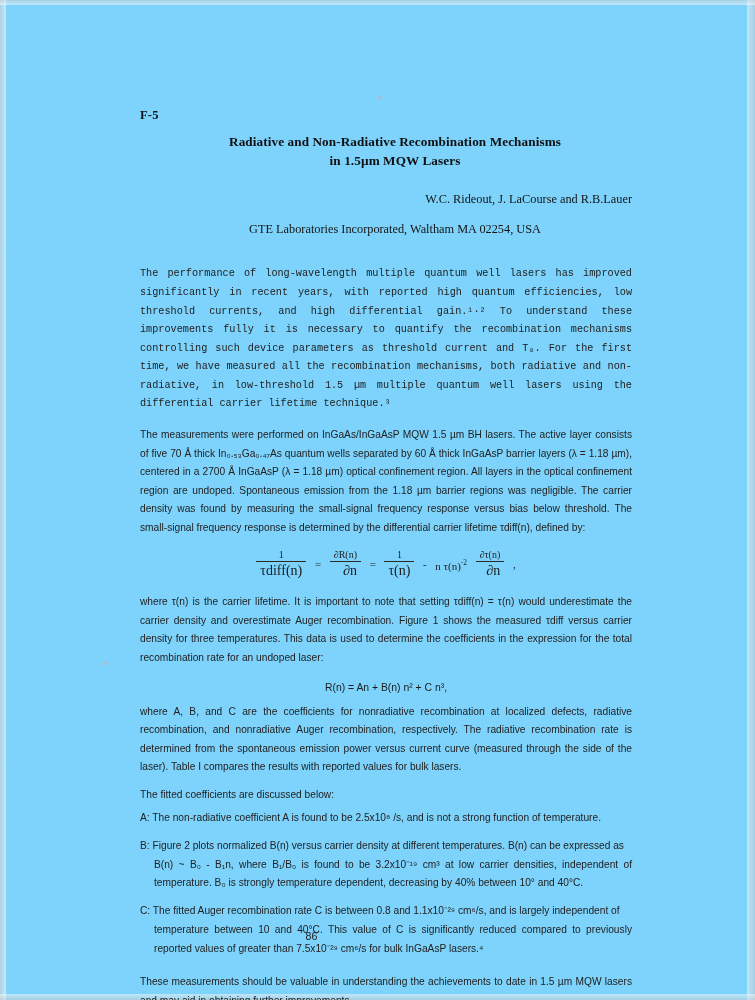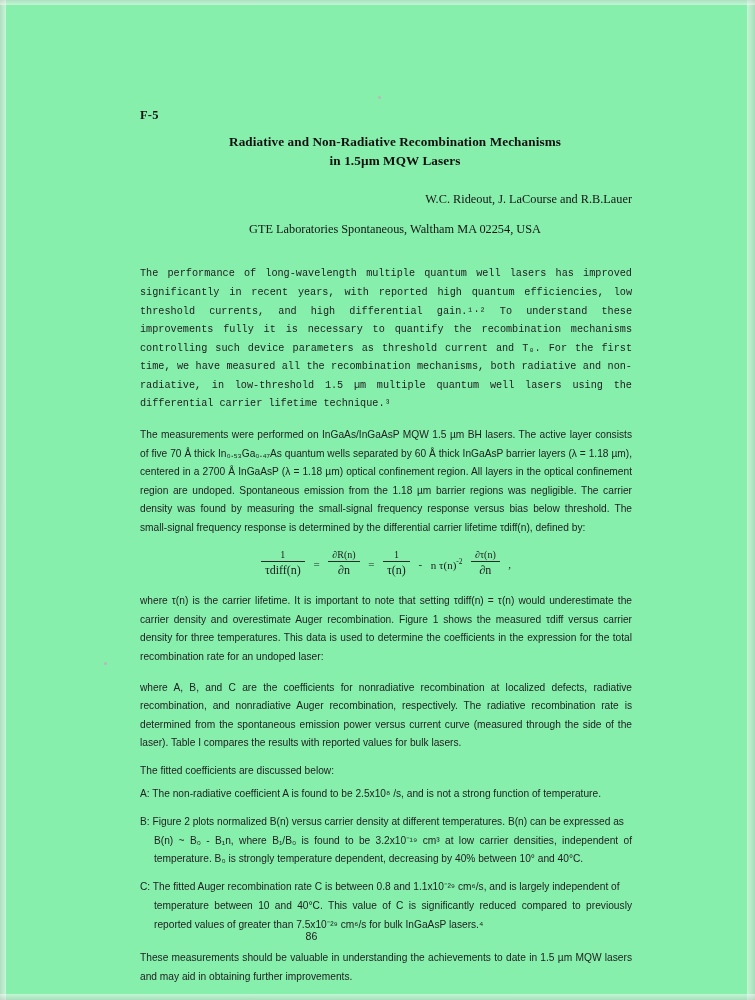--- a/index.html
+++ b/index.html
@@ -13,21 +13,21 @@
     font-family: "Liberation Sans", sans-serif;
     color: #1a1a1a;
     position: relative;
     overflow: hidden;
   }
   .page {
     position: absolute;
     left: 0; top: 0;
     width: 755px;
     height: 1000px;
-    background: #86efac;
+    background: #7dd3fc;
   }
   
   .scan-edge-left {
     position: absolute; left: 0; top: 0; width: 6px; height: 1000px;
     background: linear-gradient(to right, #cfcfcf, #fdfdfb);
     opacity: .55;
   }
   .scan-edge-right {
     position: absolute; right: 0; top: 0; width: 8px; height: 1000px;
     background: linear-gradient(to left, #c9c9c9, #fdfdfb);
@@ -113,21 +113,22 @@
   }
   .frac .num {
     display: block;
     padding: 0 4px 1px 4px;
     border-bottom: 1px solid #2a2a2a;
     font-size: 10px;
   }
   .frac .den {
     display: block;
     padding: 1px 4px 0 4px;
-    font-size: 12px;
+    font-size: 14px;
+    text-align: right;
   }
   .op { display: inline-block; vertical-align: middle; margin: 0 3px; font-size: 11px;}
   sup { font-size: 7.4px; }
 
   .eq-block {
     text-align: center;
     font-size: 10.4px;
     margin: 14px 0 10px 0;
     color: #1c1c1c;
   }
@@ -187,21 +188,21 @@
   <div class="content">
 
     <div class="session-id">F-5</div>
 
     <div>
       <div class="title">Radiative and Non-Radiative Recombination Mechanisms</div>
       <div class="title">in 1.5µm MQW Lasers</div>
     </div>
 
     <div class="authors">W.C. Rideout, J. LaCourse and R.B.Lauer</div>
-    <div class="affiliation">GTE Laboratories Spontaneous, Waltham MA 02254, USA</div>
+    <div class="affiliation">GTE Laboratories Incorporated, Waltham MA 02254, USA</div>
 
     <p class="body-para first">The performance of long-wavelength multiple quantum well lasers has improved significantly in recent years, with reported high quantum efficiencies, low threshold currents, and high differential gain.¹·²  To understand these improvements fully it is necessary to quantify the recombination mechanisms controlling such device parameters as threshold current and T₀.  For the first time, we have measured all the recombination mechanisms, both radiative and non-radiative, in low-threshold 1.5 µm multiple quantum well lasers using the differential carrier lifetime technique.³</p>
 
     <p class="body-para">The measurements were performed on InGaAs/InGaAsP MQW 1.5 µm BH lasers.  The active layer consists of five 70 Å thick In₀.₅₃Ga₀.₄₇As quantum wells separated by 60 Å thick InGaAsP barrier layers (λ = 1.18 µm), centered in a 2700 Å InGaAsP (λ = 1.18 µm) optical confinement region.  All layers in the optical confinement region are undoped.  Spontaneous emission from the 1.18 µm barrier regions was negligible.  The carrier density was found by measuring the small-signal frequency response versus bias below threshold.  The small-signal frequency response is determined by the differential carrier lifetime τdiff(n), defined by:</p>
 
     <div class="eq">
       <span class="eq-inline">
         <span class="frac">
           <span class="num">1</span>
           <span class="den">τdiff(n)</span>
@@ -221,20 +222,21 @@
         <span class="frac">
           <span class="num">∂τ(n)</span>
           <span class="den">∂n</span>
         </span>
         <span class="op">,</span>
       </span>
     </div>
 
     <p class="body-para">where τ(n) is the carrier lifetime.  It is important to note that setting τdiff(n) = τ(n) would underestimate the carrier density and overestimate Auger recombination.  Figure 1 shows the measured τdiff versus carrier density for three temperatures.  This data is used to determine the coefficients in the expression for the total recombination rate for an undoped laser:</p>
 
+    <div class="eq-block">R(n) = An + B(n) n² + C n³,</div>
 
     <p class="body-para">where A, B, and C are the coefficients for nonradiative recombination at localized defects, radiative recombination, and nonradiative Auger recombination, respectively.  The radiative recombination rate is determined from the spontaneous emission power versus current curve (measured through the side of the laser).  Table I compares the results with reported values for bulk lasers.</p>
 
     <p class="list-lead">The fitted coefficients are discussed below:</p>
 
     <div class="coef-item">
       <span>A:</span>
       <span>The non-radiative coefficient A is found to be 2.5x10⁸ /s, and is not a strong function of temperature.</span>
     </div>
 

